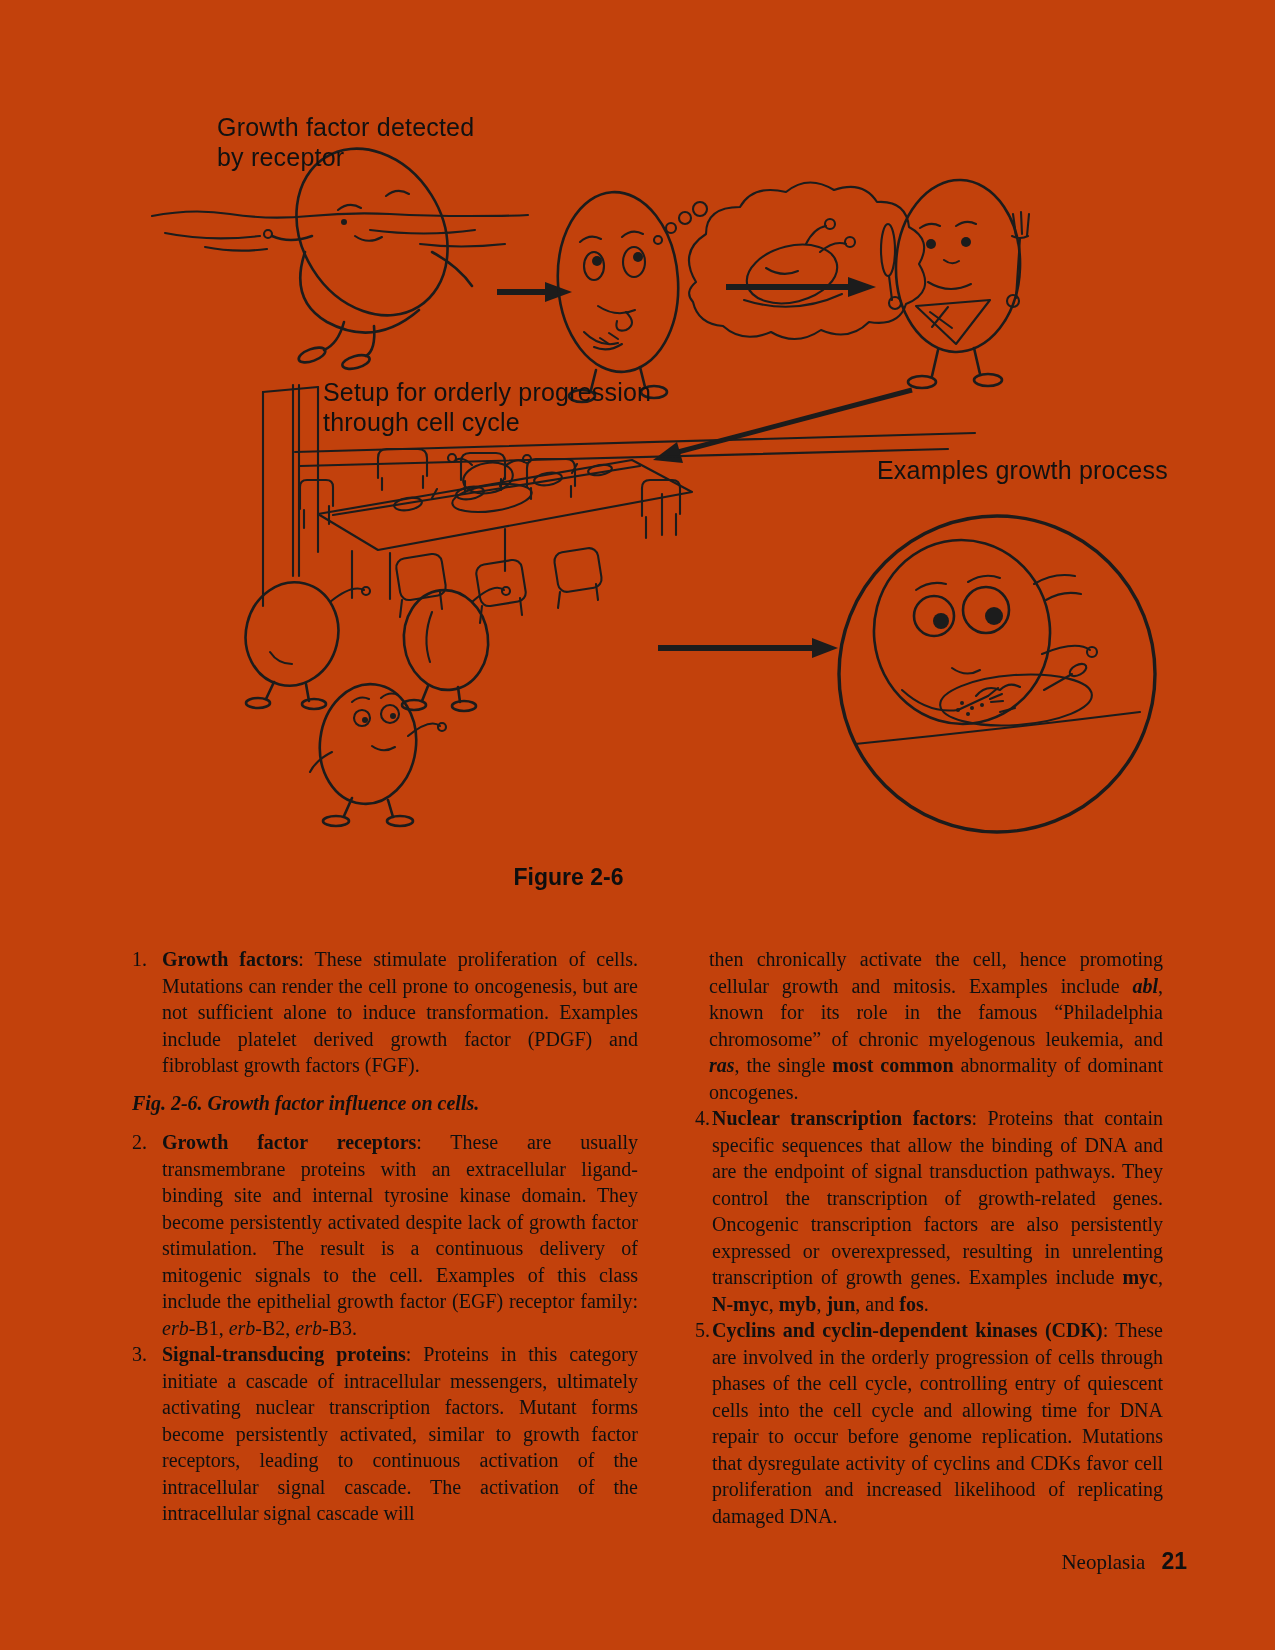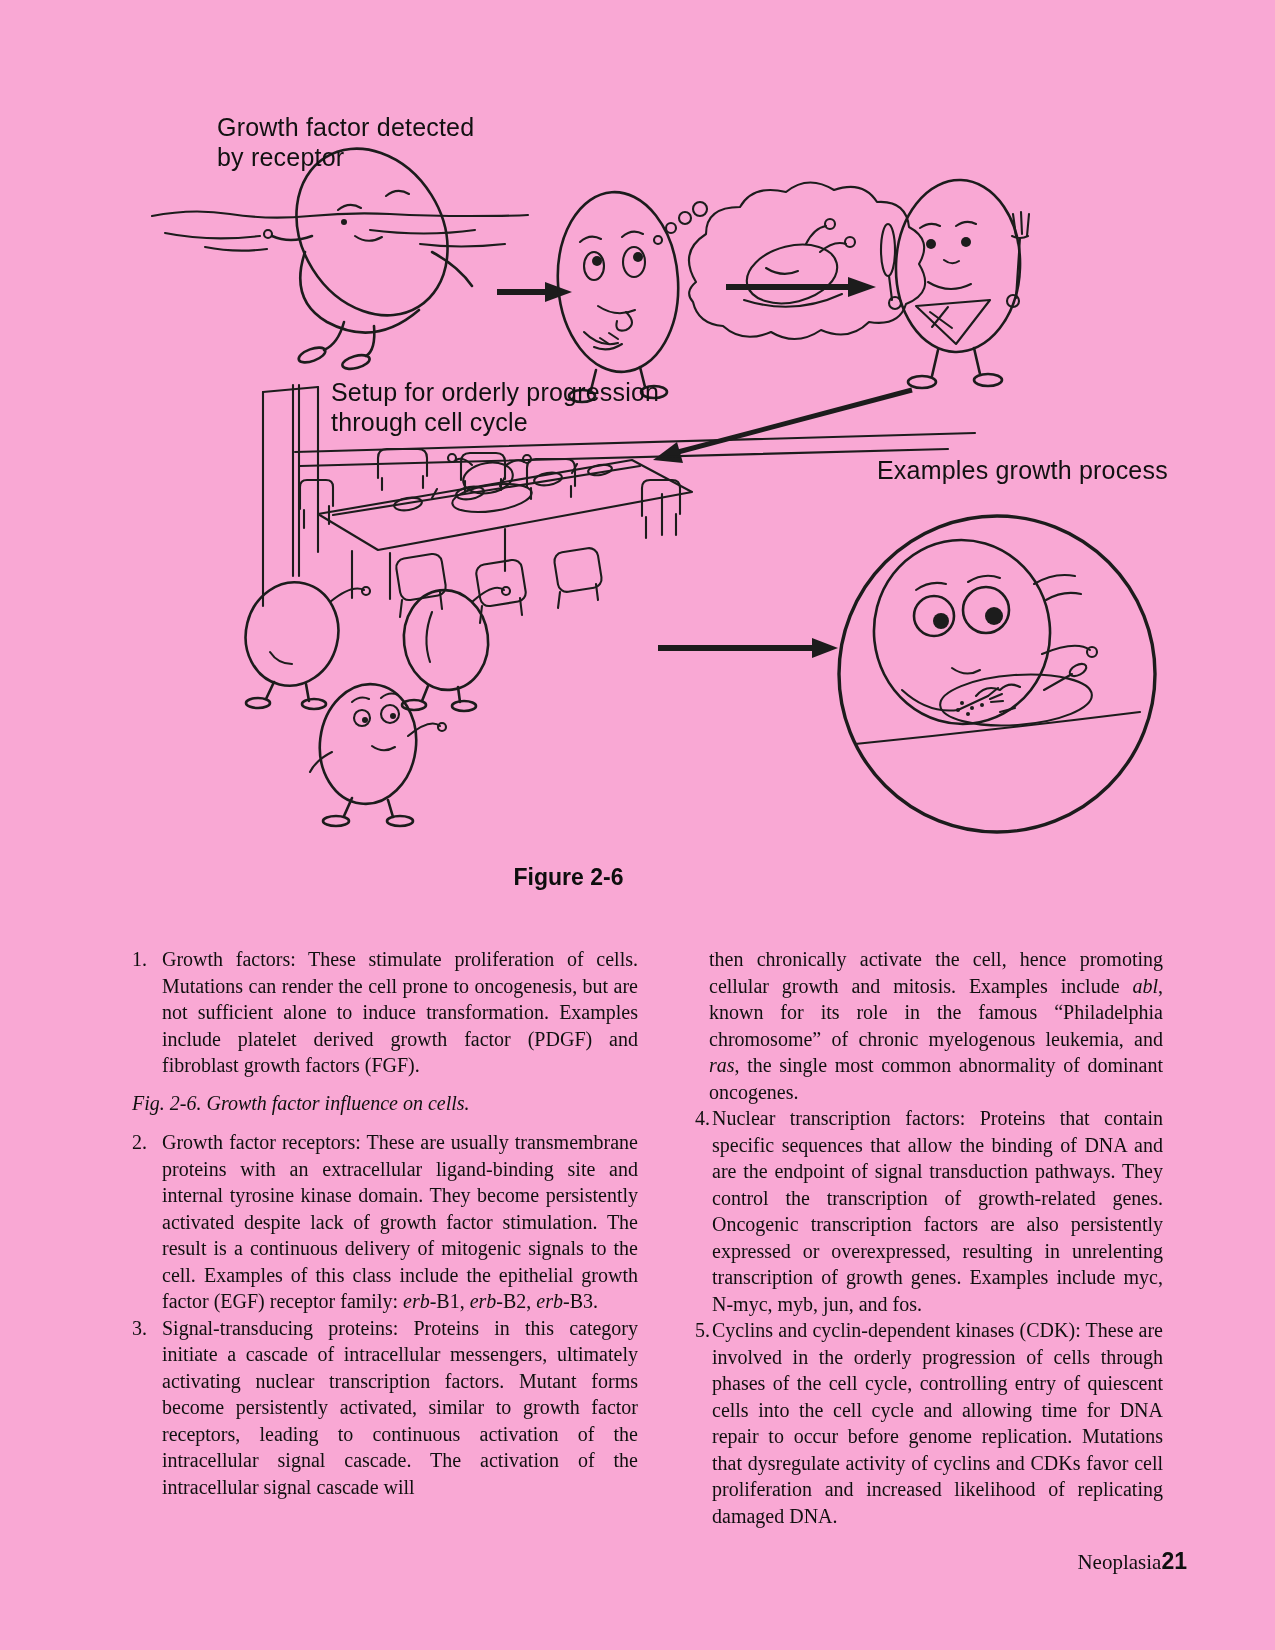--- a/index.html
+++ b/index.html
@@ -1,18 +1,18 @@
 <!DOCTYPE html>
 <html><head>
 <meta charset="utf-8">
 <style>
   html,body{margin:0;padding:0}
   body{width:1275px;height:1650px;background:#ffffff;position:relative;overflow:hidden;
        font-family:"Liberation Sans",sans-serif;color:#161616}
-  .page{position:absolute;inset:0;background:#f9a8d4}
+  .page{position:absolute;inset:0;background:#c2410c}
 
   
   .fig-svg{position:absolute;left:0;top:0}
   .ink{stroke:#1c1c1c;fill:none;stroke-width:2.6;stroke-linecap:round;stroke-linejoin:round}
   .thin{stroke-width:2.1}
   .fillink{fill:#1c1c1c;stroke:none}
   .fig-label{position:absolute;font:25px/30px "Liberation Sans",sans-serif;color:#111;
              white-space:pre-line;letter-spacing:.2px}
   .fig-caption{position:absolute;left:0;top:864px;width:1137px;text-align:center;
                font:bold 23px/26px "Liberation Sans",sans-serif;color:#0e0e0e}
@@ -22,28 +22,28 @@
        font-size:20px;line-height:26.5px;text-align:justify;text-align-last:left;color:#101010}
   .col p{margin:0}
   .li{padding-left:30px;text-indent:-30px}
   .li-r{padding-left:17px;text-indent:-17px}
   .cont{padding-left:14px}
   .num{display:inline-block;text-indent:0}
   .li .num{width:30px}
   .li-r .num{width:17px}
   .figref{font-weight:bold;font-style:italic;margin:11px 0 13px 0 !important;
           padding-left:0;text-indent:0;text-align:left}
-  .b{font-weight:normal}
+  .b{font-weight:bold}
   .i{font-style:italic}
 
   .footer{position:absolute;top:1548px;right:88px;white-space:nowrap;
           font-family:"Liberation Serif","DejaVu Serif",serif;font-size:21px;color:#101010}
   .footer .chapter{}
   .footer .pagenum{font-family:"Liberation Sans",sans-serif;font-weight:bold;
-                   font-size:23px;font-style:normal;}
+                   font-size:23px;font-style:normal;margin-left:16px}
 </style>
 </head>
 <body>
 
 <div class="page">
 
   <svg class="fig-svg" width="1275" height="860" viewBox="0 0 1275 860">
 
     <g class="ink thin">
       <path d="M152 216 q40 -8 78 -2 t80 2 t80 -2 t80 2 t58 -1"></path>
@@ -261,21 +261,21 @@
       <circle class="fillink" cx="972" cy="708" r="2"></circle>
       <circle class="fillink" cx="958" cy="710" r="2"></circle>
       <circle class="fillink" cx="982" cy="705" r="2"></circle>
       <circle class="fillink" cx="968" cy="714" r="2"></circle>
       <path class="thin" d="M1000 712 l15 -4"></path>
     </g>
   </svg>
 
   <div class="fig-label" style="left:217px;top:112px">Growth factor detected
 by receptor</div>
-  <div class="fig-label" style="left:331px;top:377px">Setup for orderly progression
+  <div class="fig-label" style="left:323px;top:377px">Setup for orderly progression
 through cell cycle</div>
   <div class="fig-label" style="left:877px;top:455px">Examples growth process</div>
 
   <div class="fig-caption">Figure 2-6</div>
 
   <div class="col" style="left:132px;top:946px;width:506px">
     <p class="li"><span class="num">1.</span><span><span class="b">Growth factors</span><span>: These stimulate proliferation of cells. Mutations can render the cell prone to oncogenesis, but are not sufficient alone to induce transformation. Examples include platelet derived growth factor (PDGF) and fibroblast growth factors (FGF).</span></span></p>
 
     <p class="figref"><span class="b i">Fig. 2-6. Growth factor influence on cells.</span></p>
 

